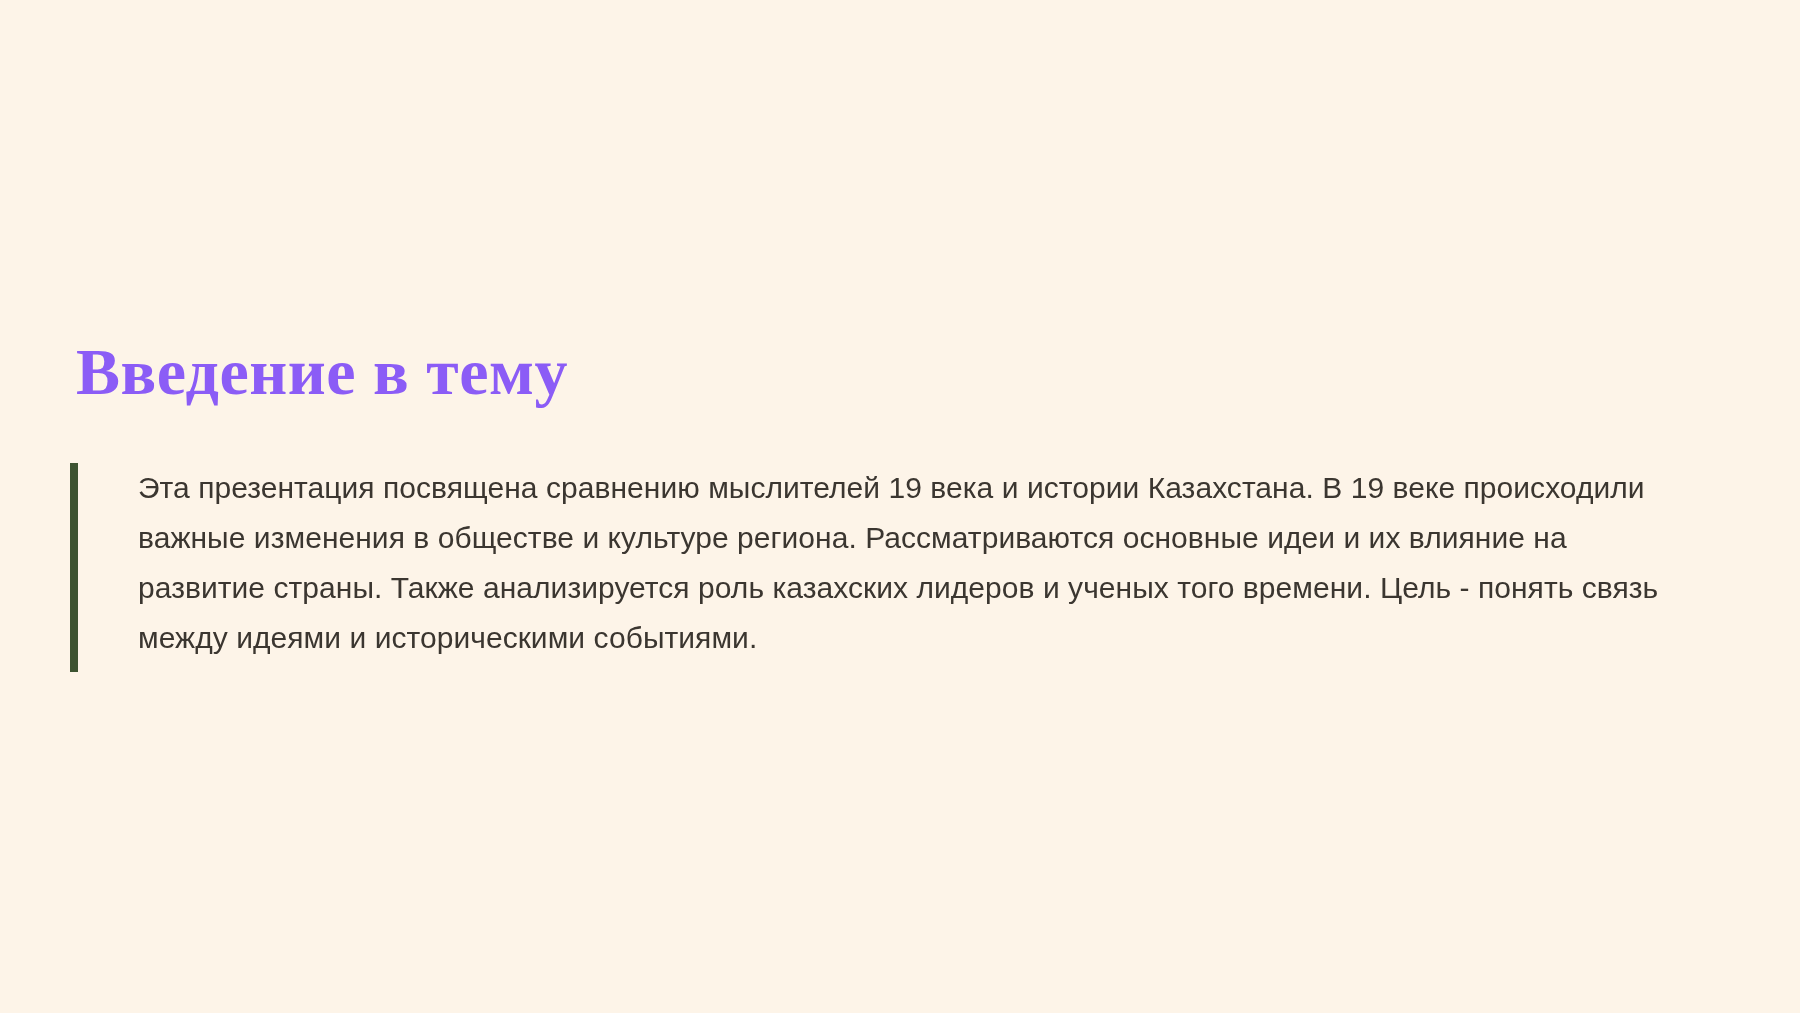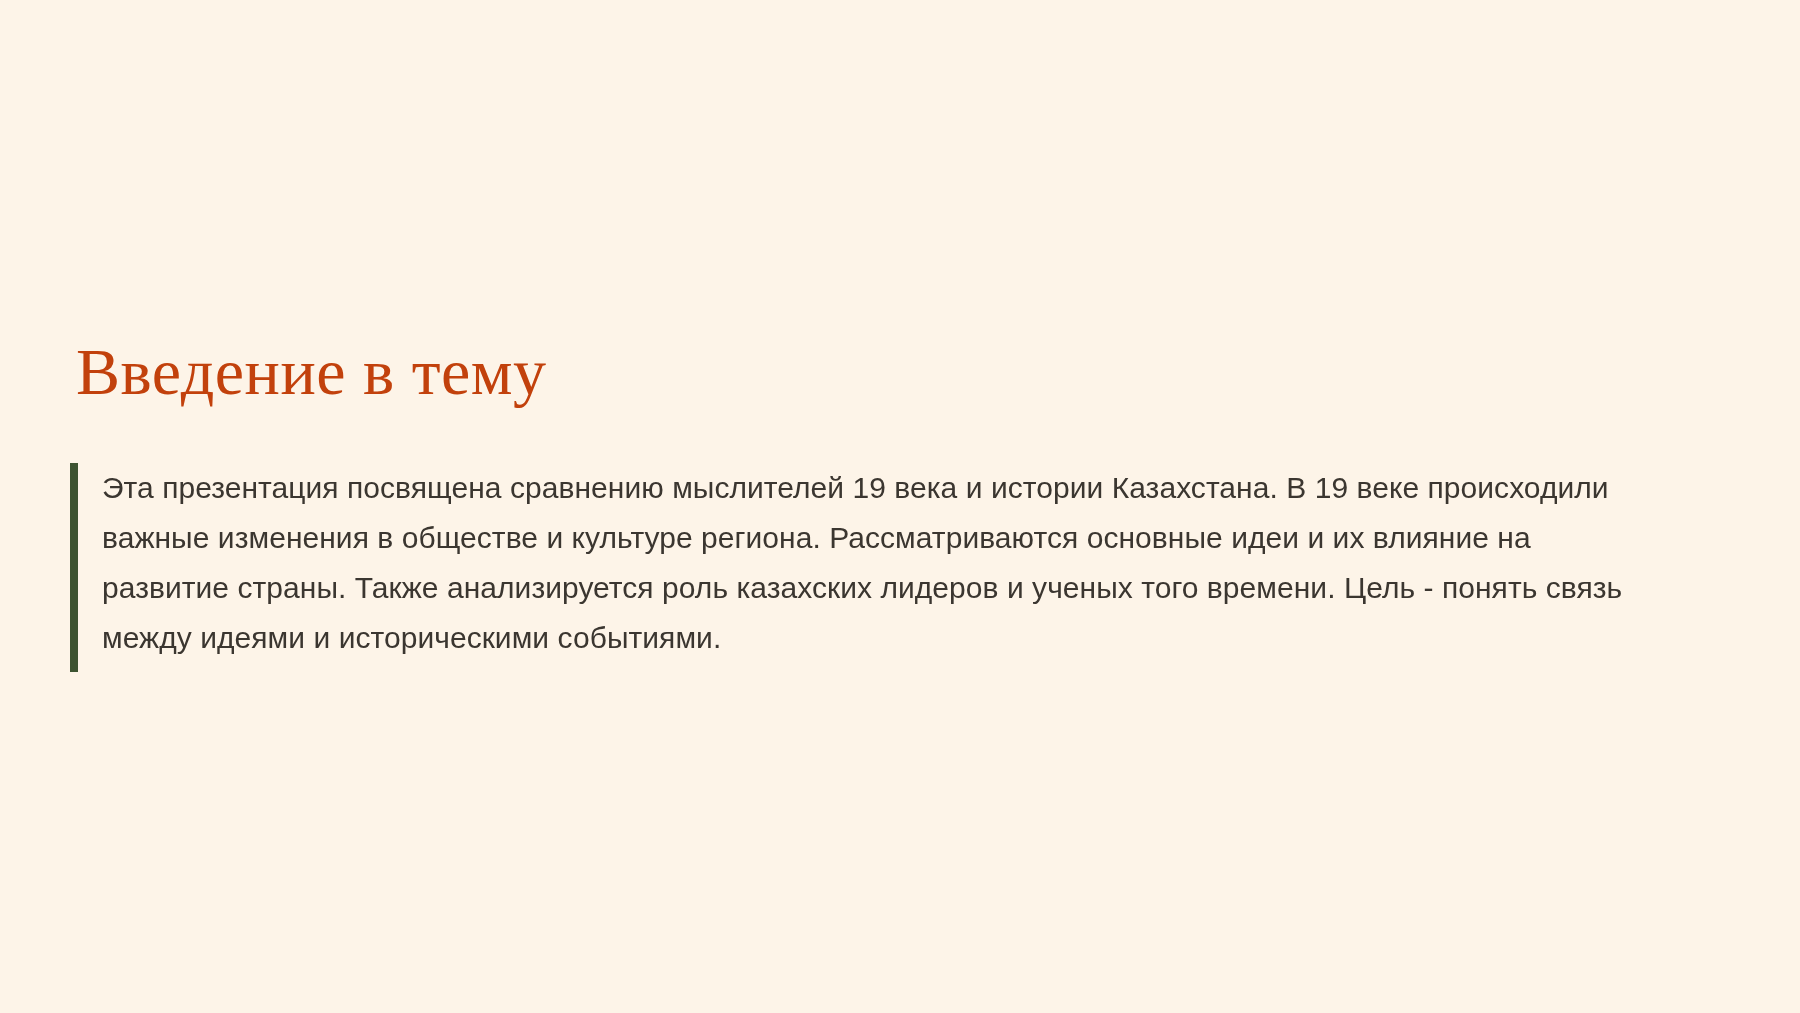--- a/index.html
+++ b/index.html
@@ -24,25 +24,25 @@
     box-sizing: border-box;
   }
 
   
   #slide-title {
     position: absolute;
     left: 76px;
     top: 337px;
     margin: 0;
     font-family: "Liberation Serif", "DejaVu Serif", serif;
-    font-weight: 400;
+    font-weight: 700;
     font-size: 66px;
     line-height: 1.05;
     letter-spacing: 0.5px;
-    color: #c2410c;
+    color: #8b5cf6;
     white-space: nowrap;
   }
 
   
   #body-block {
     position: absolute;
     left: 70px;
     top: 463px;
     width: 1640px;
     display: flex;
@@ -51,21 +51,21 @@
 
   #accent-bar {
     flex: 0 0 auto;
     width: 8px;
     min-height: 209px;
     background: #3D5331;
   }
 
   #body-text-wrap {
     flex: 1 1 auto;
-    padding-left: 24px;
+    padding-left: 60px;
   }
 
   #body-text {
     margin: 0;
     font-family: "Liberation Sans", "DejaVu Sans", sans-serif;
     font-weight: 400;
     font-size: 30px;
     line-height: 50px;
     color: #3B3630;
     letter-spacing: 0.05px;

